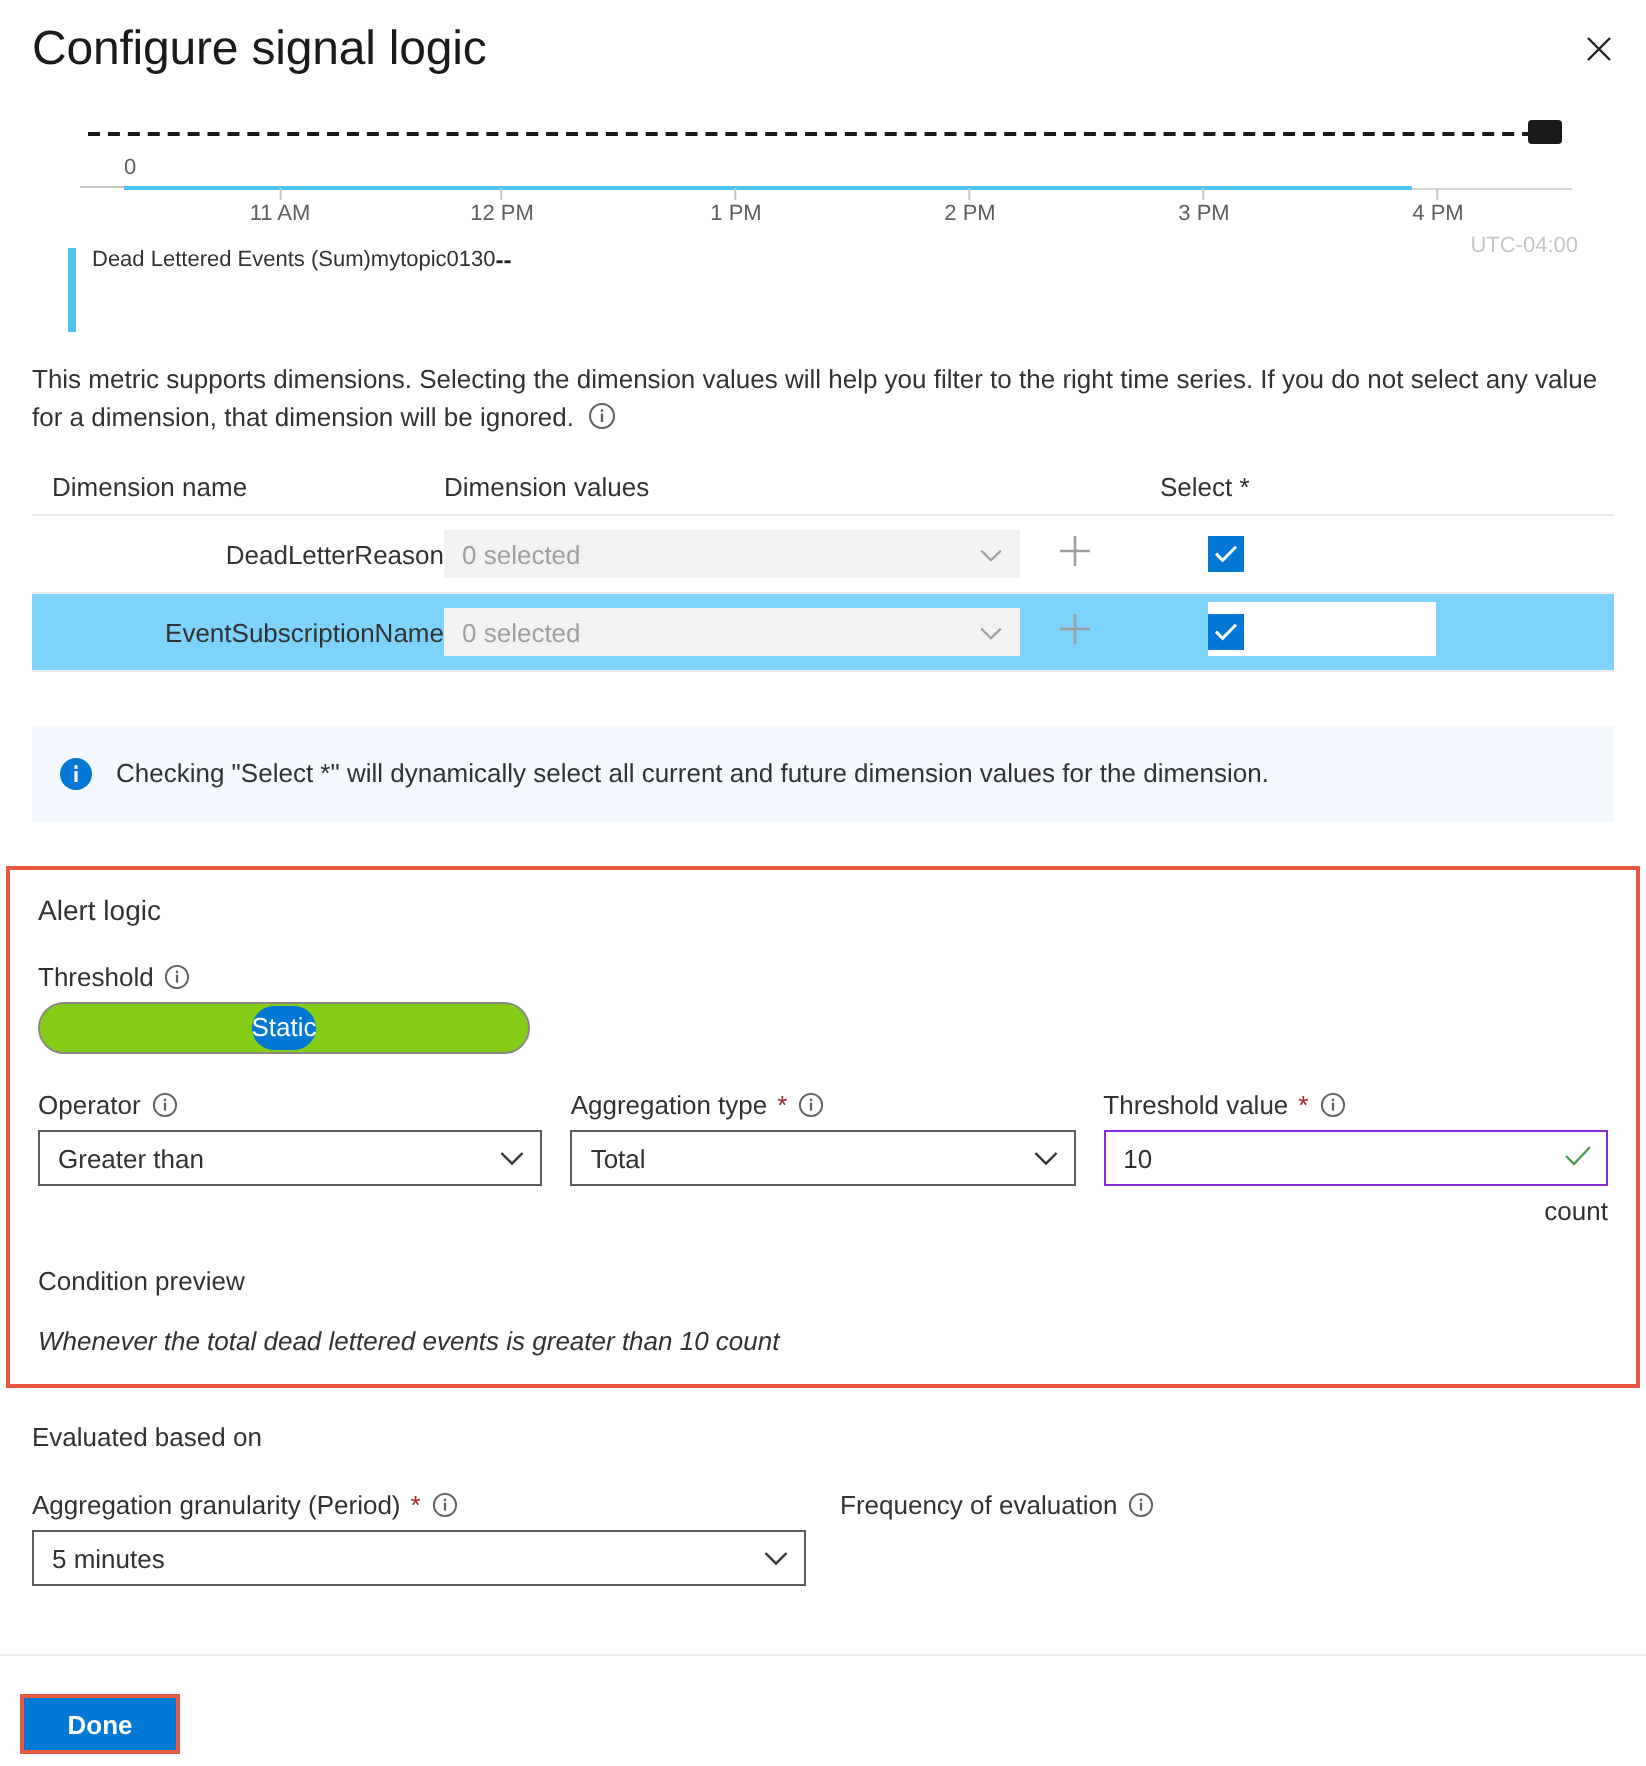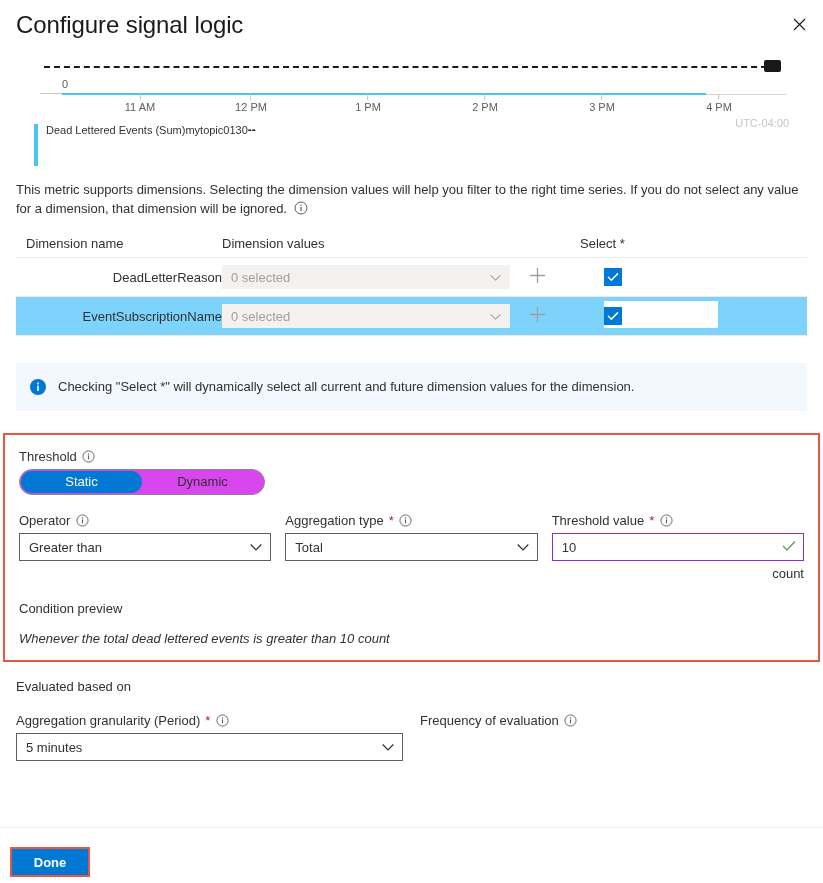--- a/index.html
+++ b/index.html
@@ -325,23 +325,24 @@
 
   
   .pill {
     width: 246px;
     height: 26px;
     border: 1px solid #8a8886;
     border-radius: 13px;
     display: flex;
     align-items: center;
     padding: 1px;
-    background: #d946ef;
+    background: #84cc16;
     margin-top: 2px;
     overflow: hidden;
+    flex-direction: column;
   }
   .pill-opt {
     flex: 1;
     height: 22px;
     line-height: 22px;
     text-align: center;
     font-size: 13px;
     border-radius: 11px;
     cursor: pointer;
     color: #323130;
@@ -607,20 +608,21 @@
     <svg width="16" height="16" viewBox="0 0 16 16" aria-hidden="true">
       <circle cx="8" cy="8" r="8" fill="#0078d4"></circle>
       <rect x="7.2" y="6.6" width="1.6" height="5.4" fill="#ffffff"></rect>
       <rect x="7.2" y="3.6" width="1.6" height="1.8" fill="#ffffff"></rect>
     </svg>
   </span>
   <span class="info-text">Checking "Select *" will dynamically select all current and future dimension values for the dimension.</span>
 </div>
 
 <div class="alert-logic">
+  <div class="section-title">Alert logic</div>
 
   <div class="field-label">
     <span>Threshold</span>
     <span class="info-hint">
       <svg width="13" height="13" viewBox="0 0 14 14" aria-hidden="true">
         <circle cx="7" cy="7" r="6" fill="none" stroke="#605e5c" stroke-width="1"></circle>
         <rect x="6.4" y="5.8" width="1.2" height="4.2" fill="#605e5c"></rect>
         <rect x="6.4" y="3.6" width="1.2" height="1.3" fill="#605e5c"></rect>
       </svg>
     </span>

